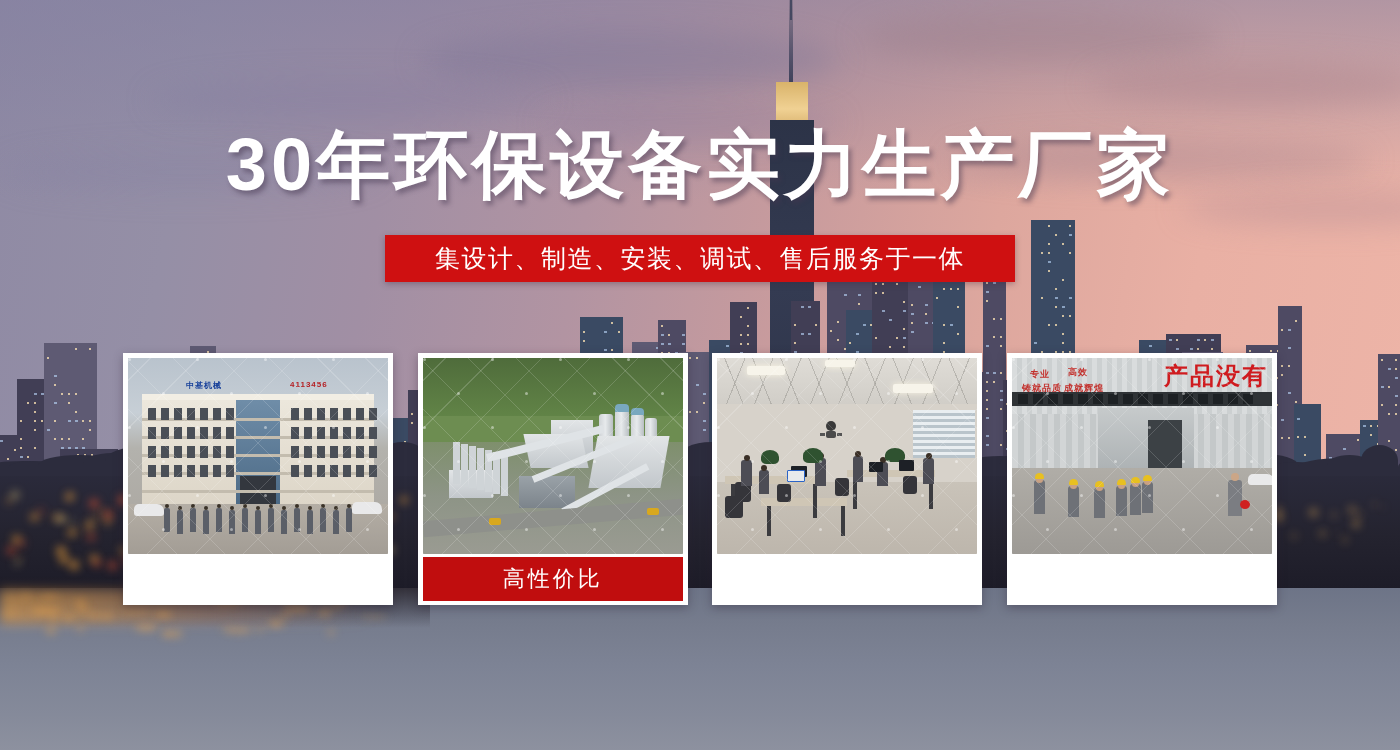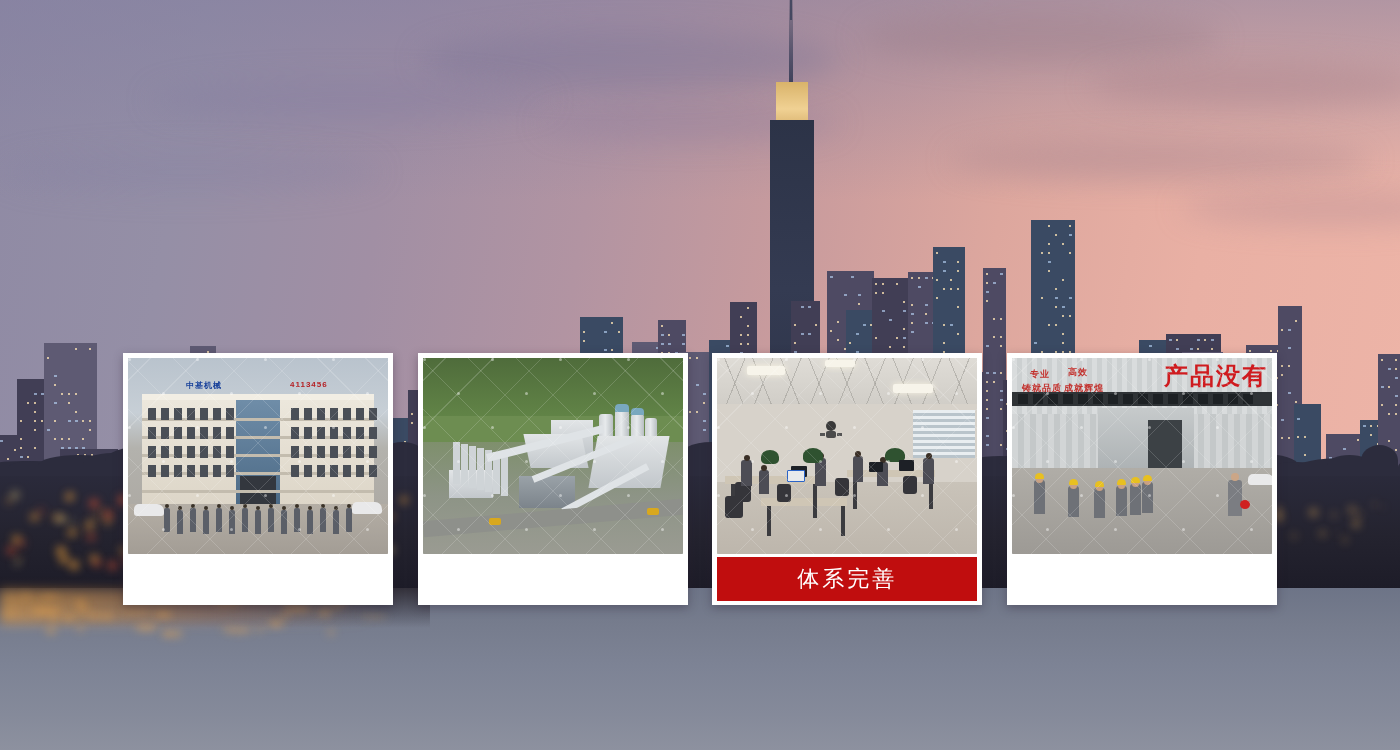--- a/index.html
+++ b/index.html
@@ -2509,21 +2509,25 @@
       <div class="refl" style="left: 162.825px; top: 631.836px; width: 6.57352px; height: 3.64087px; background: rgba(255, 175, 70, 0.45);"></div>
       <div class="refl" style="left: 46.1468px; top: 627.85px; width: 10.1657px; height: 5.80984px; background: rgba(255, 175, 70, 0.45);"></div>
       <div class="refl" style="left: 101.847px; top: 614.171px; width: 11.5389px; height: 4.67344px; background: rgba(255, 175, 70, 0.45);"></div>
       <div class="refl" style="left: 22.6566px; top: 592.748px; width: 6.38759px; height: 4.25305px; background: rgba(255, 175, 70, 0.45);"></div>
       <div class="refl" style="left: 282.943px; top: 606.294px; width: 28.6788px; height: 5.07298px; background: rgba(255, 175, 70, 0.45);"></div>
       <div class="refl" style="left: 351.643px; top: 594.573px; width: 17.5188px; height: 3.73423px; background: rgba(255, 175, 70, 0.45);"></div>
       <div class="refl" style="left: 254.535px; top: 627.948px; width: 10.4708px; height: 3.12999px; background: rgba(255, 175, 70, 0.45);"></div>
       <div class="refl" style="left: 221.048px; top: 627.754px; width: 12.0937px; height: 2.79345px; background: rgba(255, 175, 70, 0.45);"></div>
     </div>
 
+  <div class="headline">30年环保设备实力生产厂家</div>
 
+  <div class="subbar">
+    <span class="subbar-text">集设计、制造、安装、调试、售后服务于一体</span>
+  </div>
 
   <div class="cards">
 
     <div class="card">
       <div class="photo p1">
         <div class="b1-roof"></div>
         <div class="b1-body"></div>
         <div class="b1-glass"></div>
         <div class="b1-ent"></div>
         <div class="b1-sign">中基机械</div>
@@ -2688,20 +2692,23 @@
             <div class="mesh-dot" style="left: 170px; top: 102px;"></div>
             <div class="mesh-dot" style="left: 170px; top: 170px;"></div>
             <div class="mesh-dot" style="left: 204px; top: 0px;"></div>
             <div class="mesh-dot" style="left: 204px; top: 68px;"></div>
             <div class="mesh-dot" style="left: 204px; top: 136px;"></div>
             <div class="mesh-dot" style="left: 238px; top: 34px;"></div>
             <div class="mesh-dot" style="left: 238px; top: 102px;"></div>
             <div class="mesh-dot" style="left: 238px; top: 170px;"></div>
           </div>
       </div>
+      <div class="card-label">
+        <span>高性价比</span>
+      </div>
     </div>
 
     <div class="card">
       <div class="photo p3">
         <div class="p3-ceil"></div>
         <div class="p3-grid"></div>
         <div class="p3-wall"></div>
         <div class="p3-blind"></div>
         <div class="p3-floor"></div>
         <div id="p3-host">
@@ -2761,23 +2768,20 @@
             <div class="mesh-dot" style="left: 170px; top: 34px;"></div>
             <div class="mesh-dot" style="left: 170px; top: 102px;"></div>
             <div class="mesh-dot" style="left: 170px; top: 170px;"></div>
             <div class="mesh-dot" style="left: 204px; top: 0px;"></div>
             <div class="mesh-dot" style="left: 204px; top: 68px;"></div>
             <div class="mesh-dot" style="left: 204px; top: 136px;"></div>
             <div class="mesh-dot" style="left: 238px; top: 34px;"></div>
             <div class="mesh-dot" style="left: 238px; top: 102px;"></div>
             <div class="mesh-dot" style="left: 238px; top: 170px;"></div>
           </div>
-      </div>
-      <div class="card-label">
-        <span>体系完善</span>
       </div>
     </div>
 
     <div class="card">
       <div class="photo p4">
         <div class="p4-wall"></div>
         <div class="p4-sign big" style="right:4px;">产品没有</div>
         <div class="p4-sign sm" style="left:18px;top:10px;">专业</div>
         <div class="p4-sign sm" style="left:56px;top:8px;">高效</div>
         <div class="p4-sign sm" style="left:10px;top:24px;">铸就品质</div>

